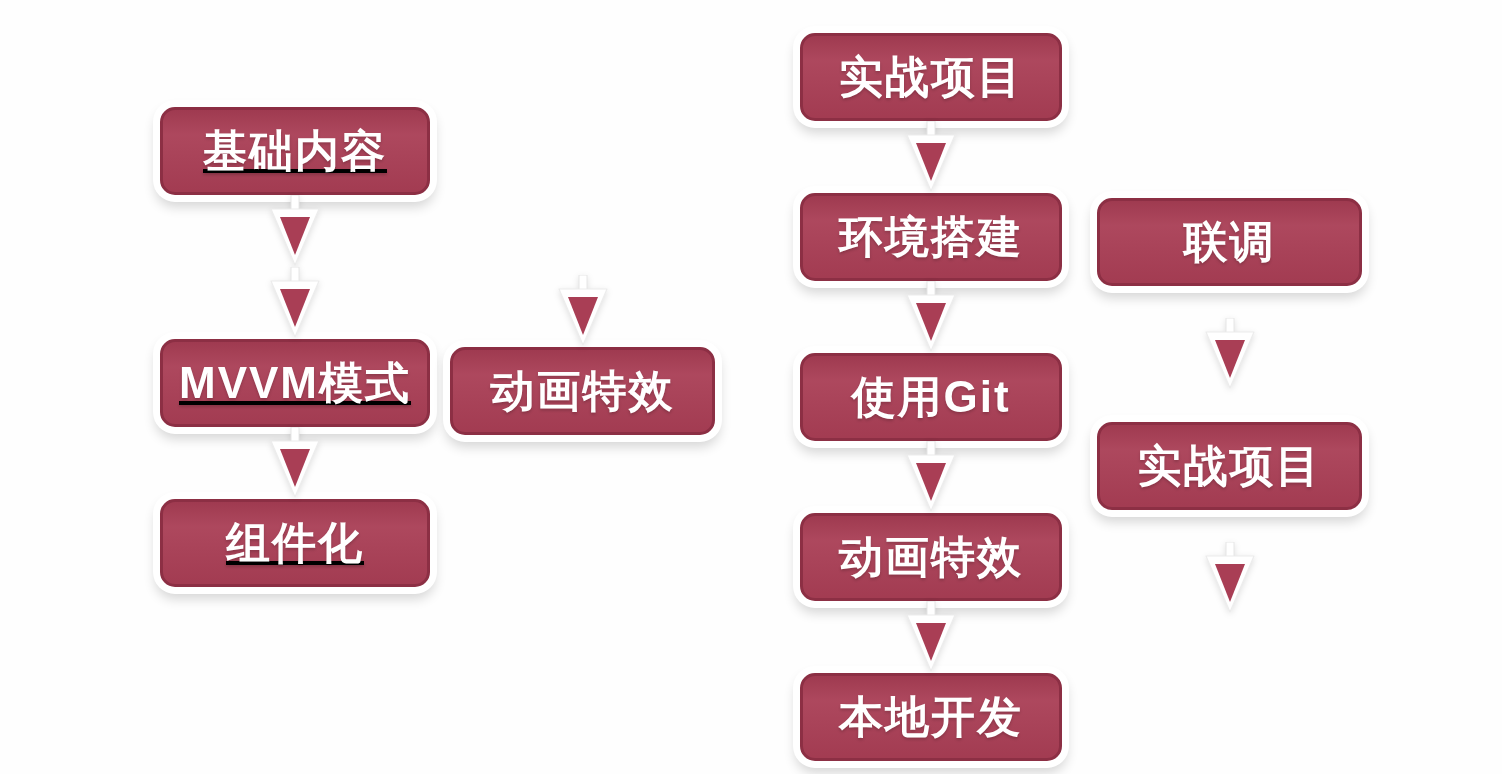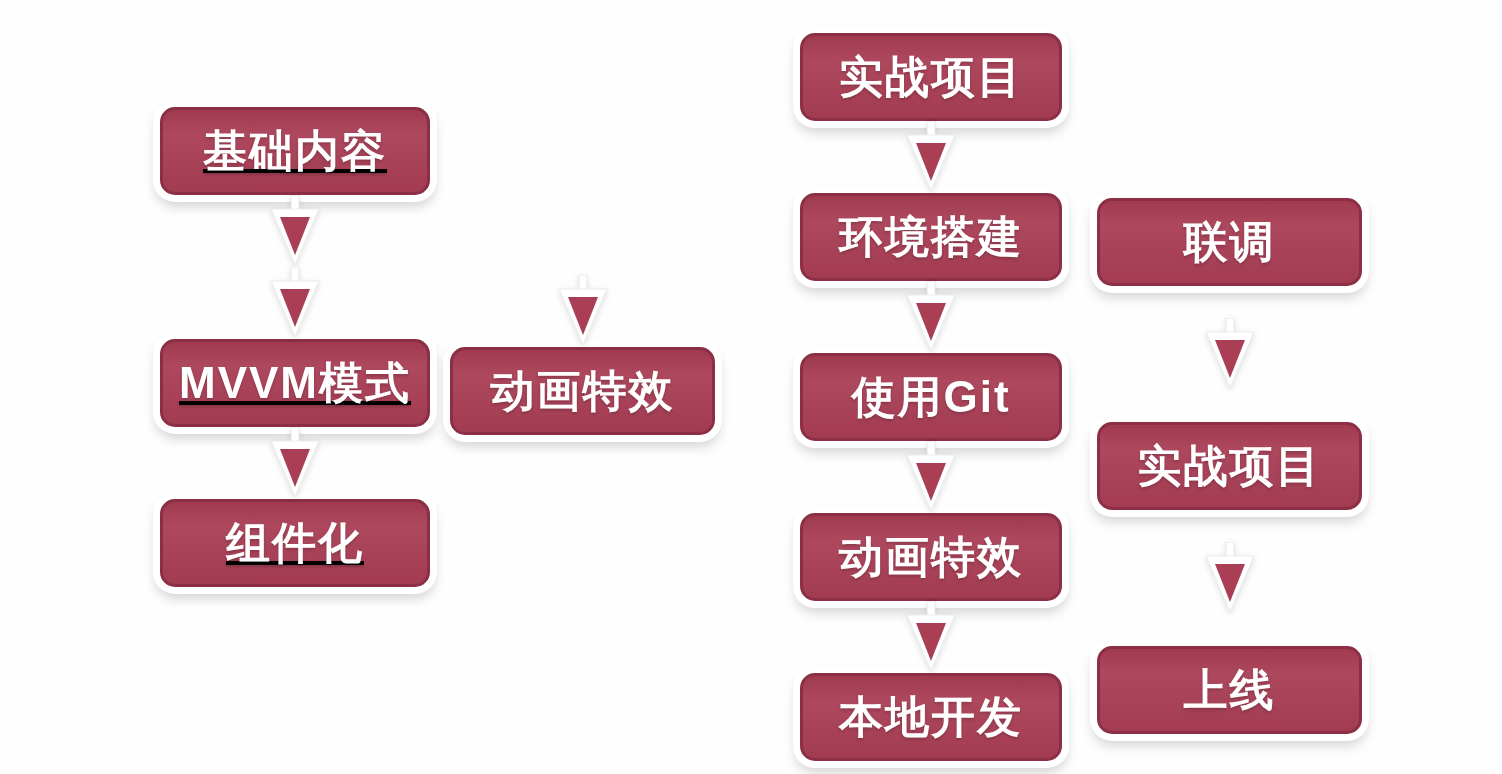--- a/index.html
+++ b/index.html
@@ -154,18 +154,15 @@
       <polygon class="tri-inner" points="17,22 47,22 32,60"></polygon>
     </svg>
     <div class="node">
       <span class="node-label">实战项目</span>
     </div>
     <svg class="arrow" viewBox="0 0 64 72" xmlns="http://www.w3.org/2000/svg">
       <rect class="stem" x="28" y="0" width="8" height="17"></rect>
       <polygon class="tri-outer" points="8,14 56,14 32,70"></polygon>
       <polygon class="tri-inner" points="17,22 47,22 32,60"></polygon>
     </svg>
-    <div class="node">
-      <span class="node-label">上线</span>
-    </div>
   </div>
 
 </div>
 
 </body></html>

